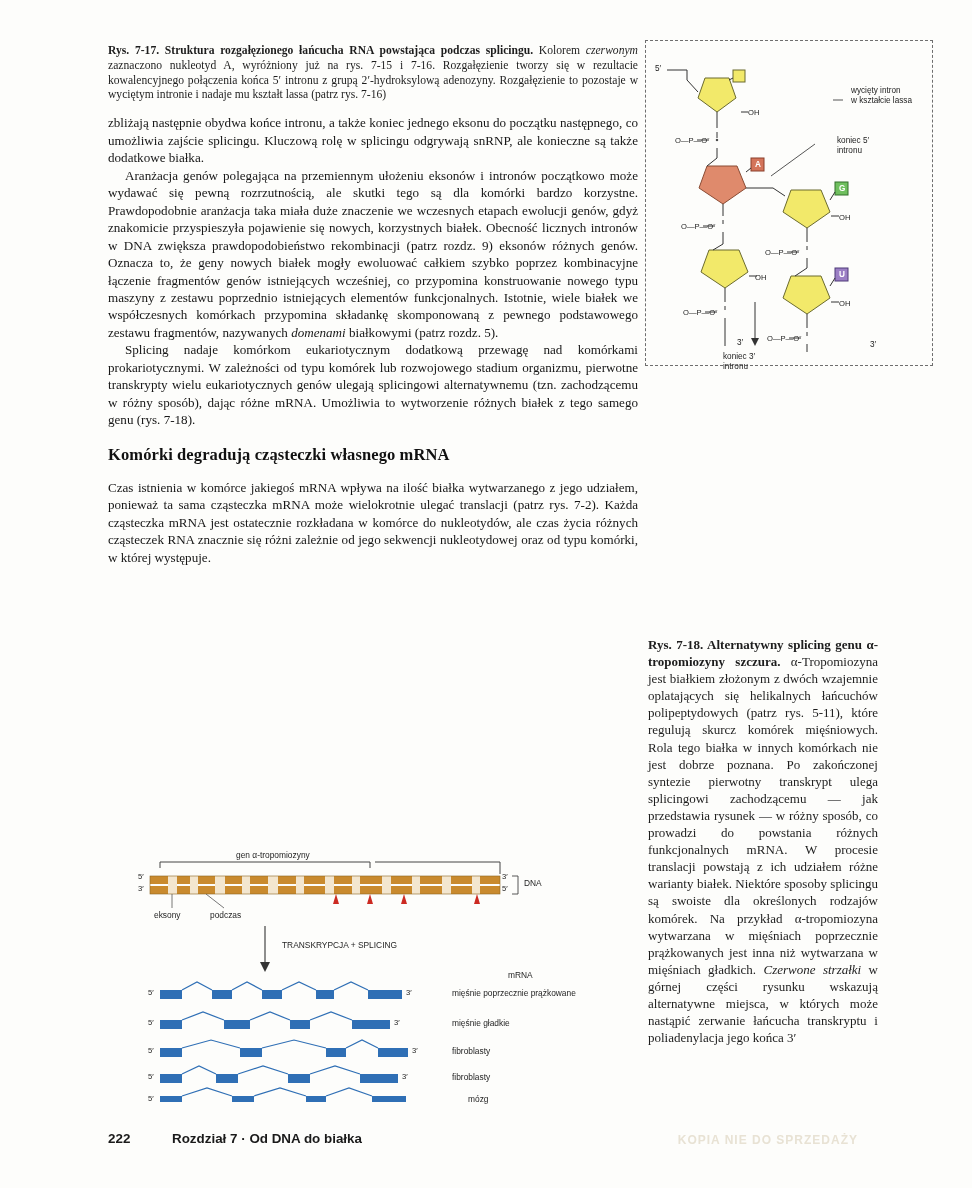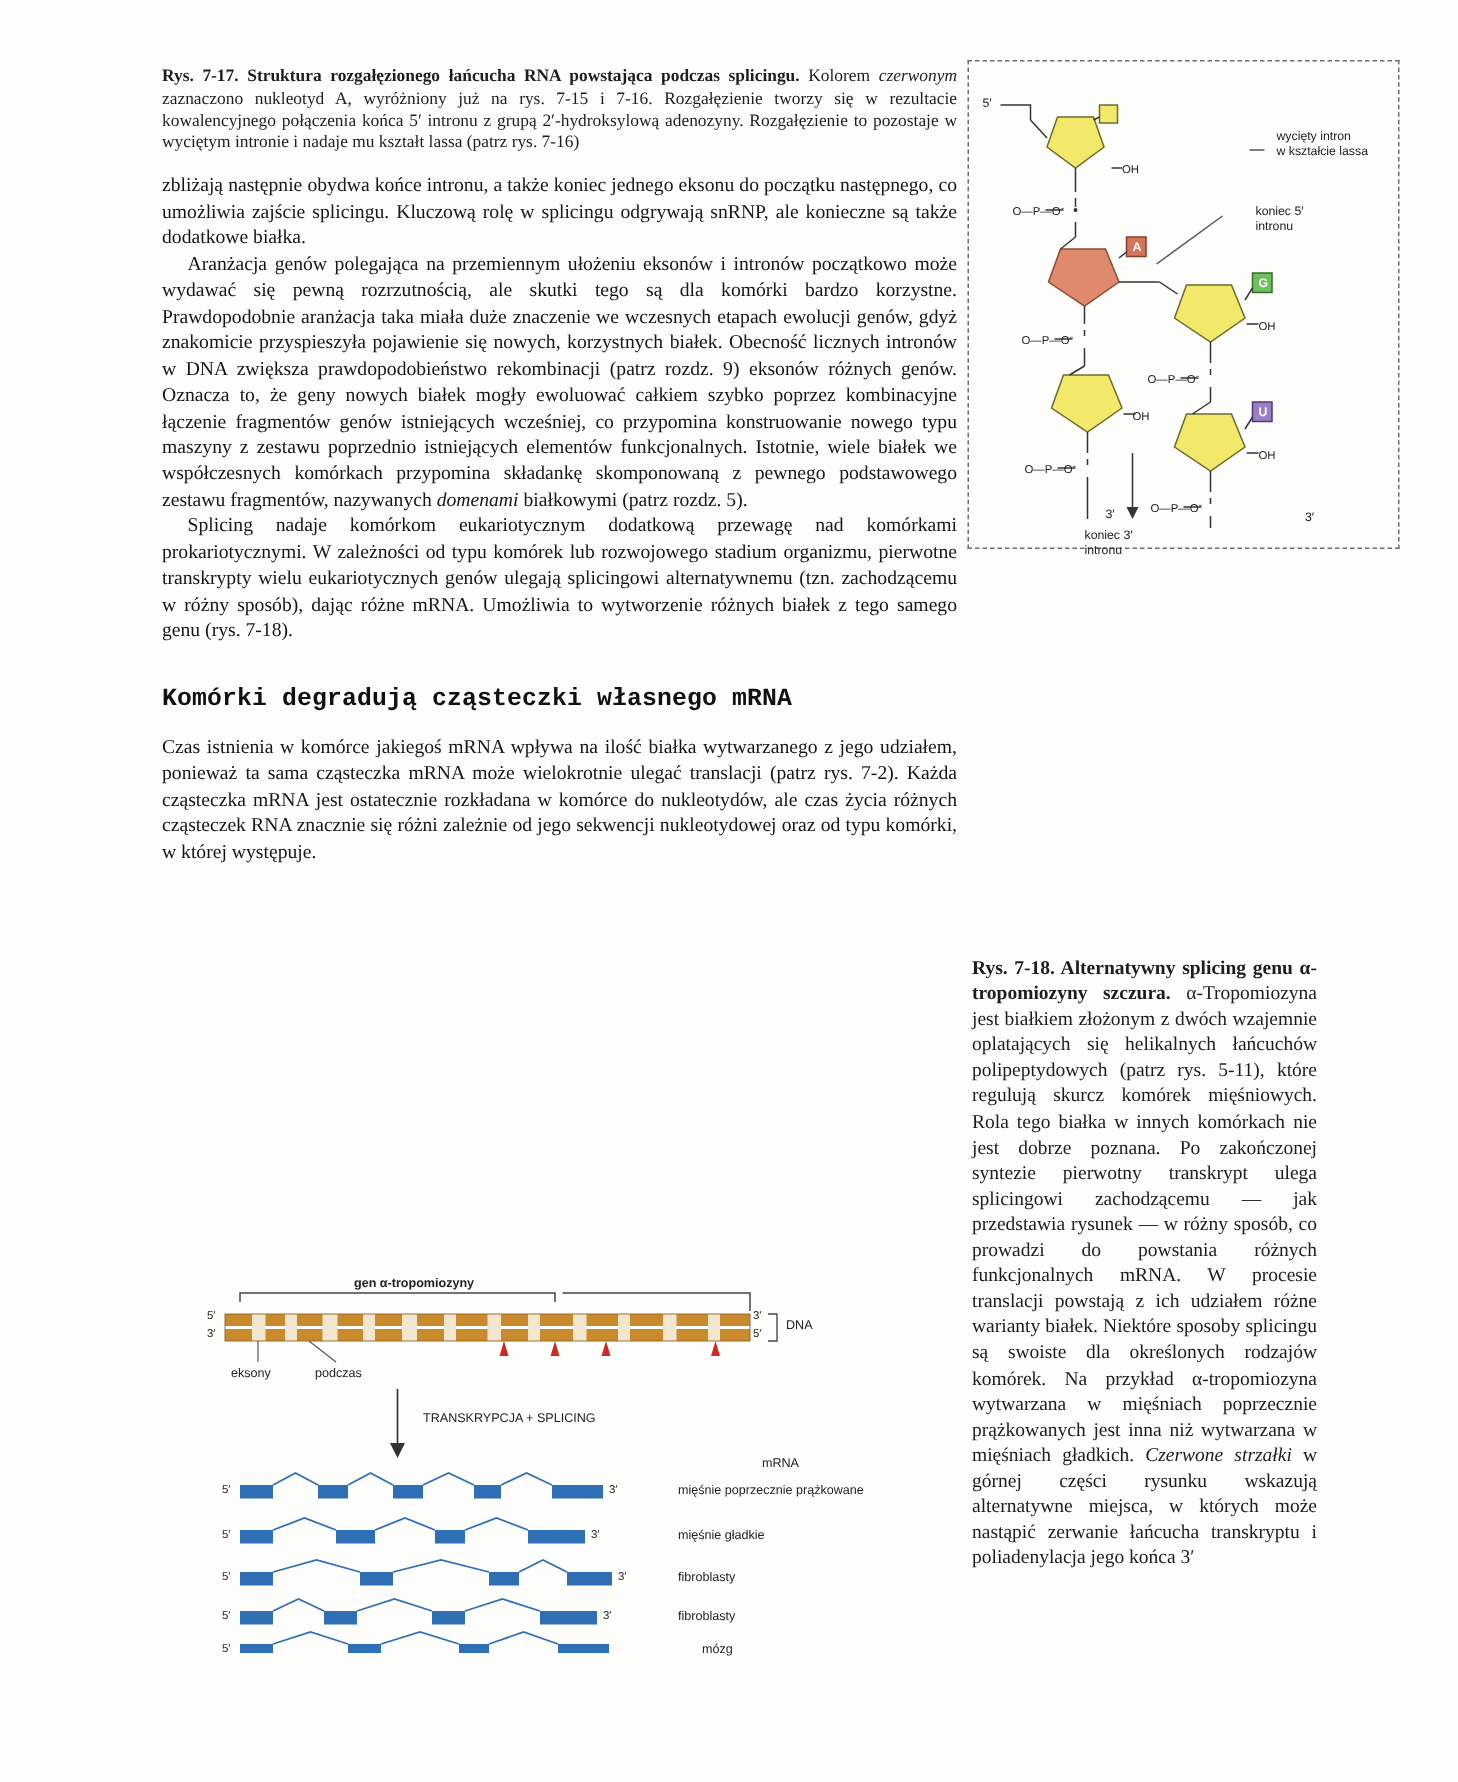--- a/index.html
+++ b/index.html
@@ -50,24 +50,24 @@
   .body-text p {
     margin: 0;
     text-indent: 17px;
   }
   .body-text p.noindent {
     text-indent: 0;
   }
   .body-text .ital { font-style: italic; }
 
   h2.section-head {
-    font-family: Liberation Mono, monospace;
+    font-family: Liberation Serif, serif;
     font-size: 16.5px;
     font-weight: bold;
-    margin: 27px 0 14px 0;
+    margin: 16px 0 14px 0;
     color: #111;
     letter-spacing: .1px;
   }
 
   
   .side-caption {
     position: absolute;
     left: 648px;
     top: 636px;
     width: 230px;
@@ -367,21 +367,21 @@
         <rect x="186" y="244" width="20" height="9" fill="#2f6fb5"></rect>
         <rect x="252" y="244" width="34" height="9" fill="#2f6fb5"></rect>
         <g stroke="#2f6fb5" stroke-width="1.2" fill="none">
           <path d="M62 244 L87 236 L112 244"></path>
           <path d="M134 244 L160 236 L186 244"></path>
           <path d="M206 244 L229 236 L252 244"></path>
         </g>
       </g>
     </svg>
 
-    <span class="lbl" style="left:116px; top:-2px;font-weight:bold;">gen α-tropomiozyny</span>
+    <span class="lbl" style="left:116px; top:-2px;">gen α-tropomiozyny</span>
     <span class="lbl sm" style="left:18px; top:20px;">5′</span>
     <span class="lbl sm" style="left:18px; top:32px;">3′</span>
     <span class="lbl sm" style="left:382px; top:20px;">3′</span>
     <span class="lbl sm" style="left:382px; top:32px;">5′</span>
     <span class="lbl" style="left:404px; top:26px;">DNA</span>
     <span class="lbl" style="left:34px; top:58px;">eksony</span>
     <span class="lbl" style="left:90px; top:58px;">podczas</span>
     <span class="lbl" style="left:162px; top:88px;">TRANSKRYPCJA + SPLICING</span>
     <span class="lbl" style="left:360px; top:118px;margin-left:28px;">mRNA</span>
 
@@ -395,14 +395,18 @@
     <span class="lbl sm" style="left:282px; top:220px;">3′</span>
     <span class="lbl sm" style="left:28px; top:242px;">5′</span>
 
     <span class="lbl" style="left:332px; top:136px;">mięśnie poprzecznie prążkowane</span>
     <span class="lbl" style="left:332px; top:166px;">mięśnie gładkie</span>
     <span class="lbl" style="left:332px; top:194px;">fibroblasty</span>
     <span class="lbl" style="left:332px; top:220px;">fibroblasty</span>
     <span class="lbl" style="left:348px; top:242px;">mózg</span>
   </div>
 
+  <div class="footer">
+    <span class="pageno">222</span><span>Rozdział 7  ·  Od DNA do białka</span>
+    <span class="ghost">KOPIA NIE DO SPRZEDAŻY</span>
+  </div>
 
 </div>
 
 </body></html>

